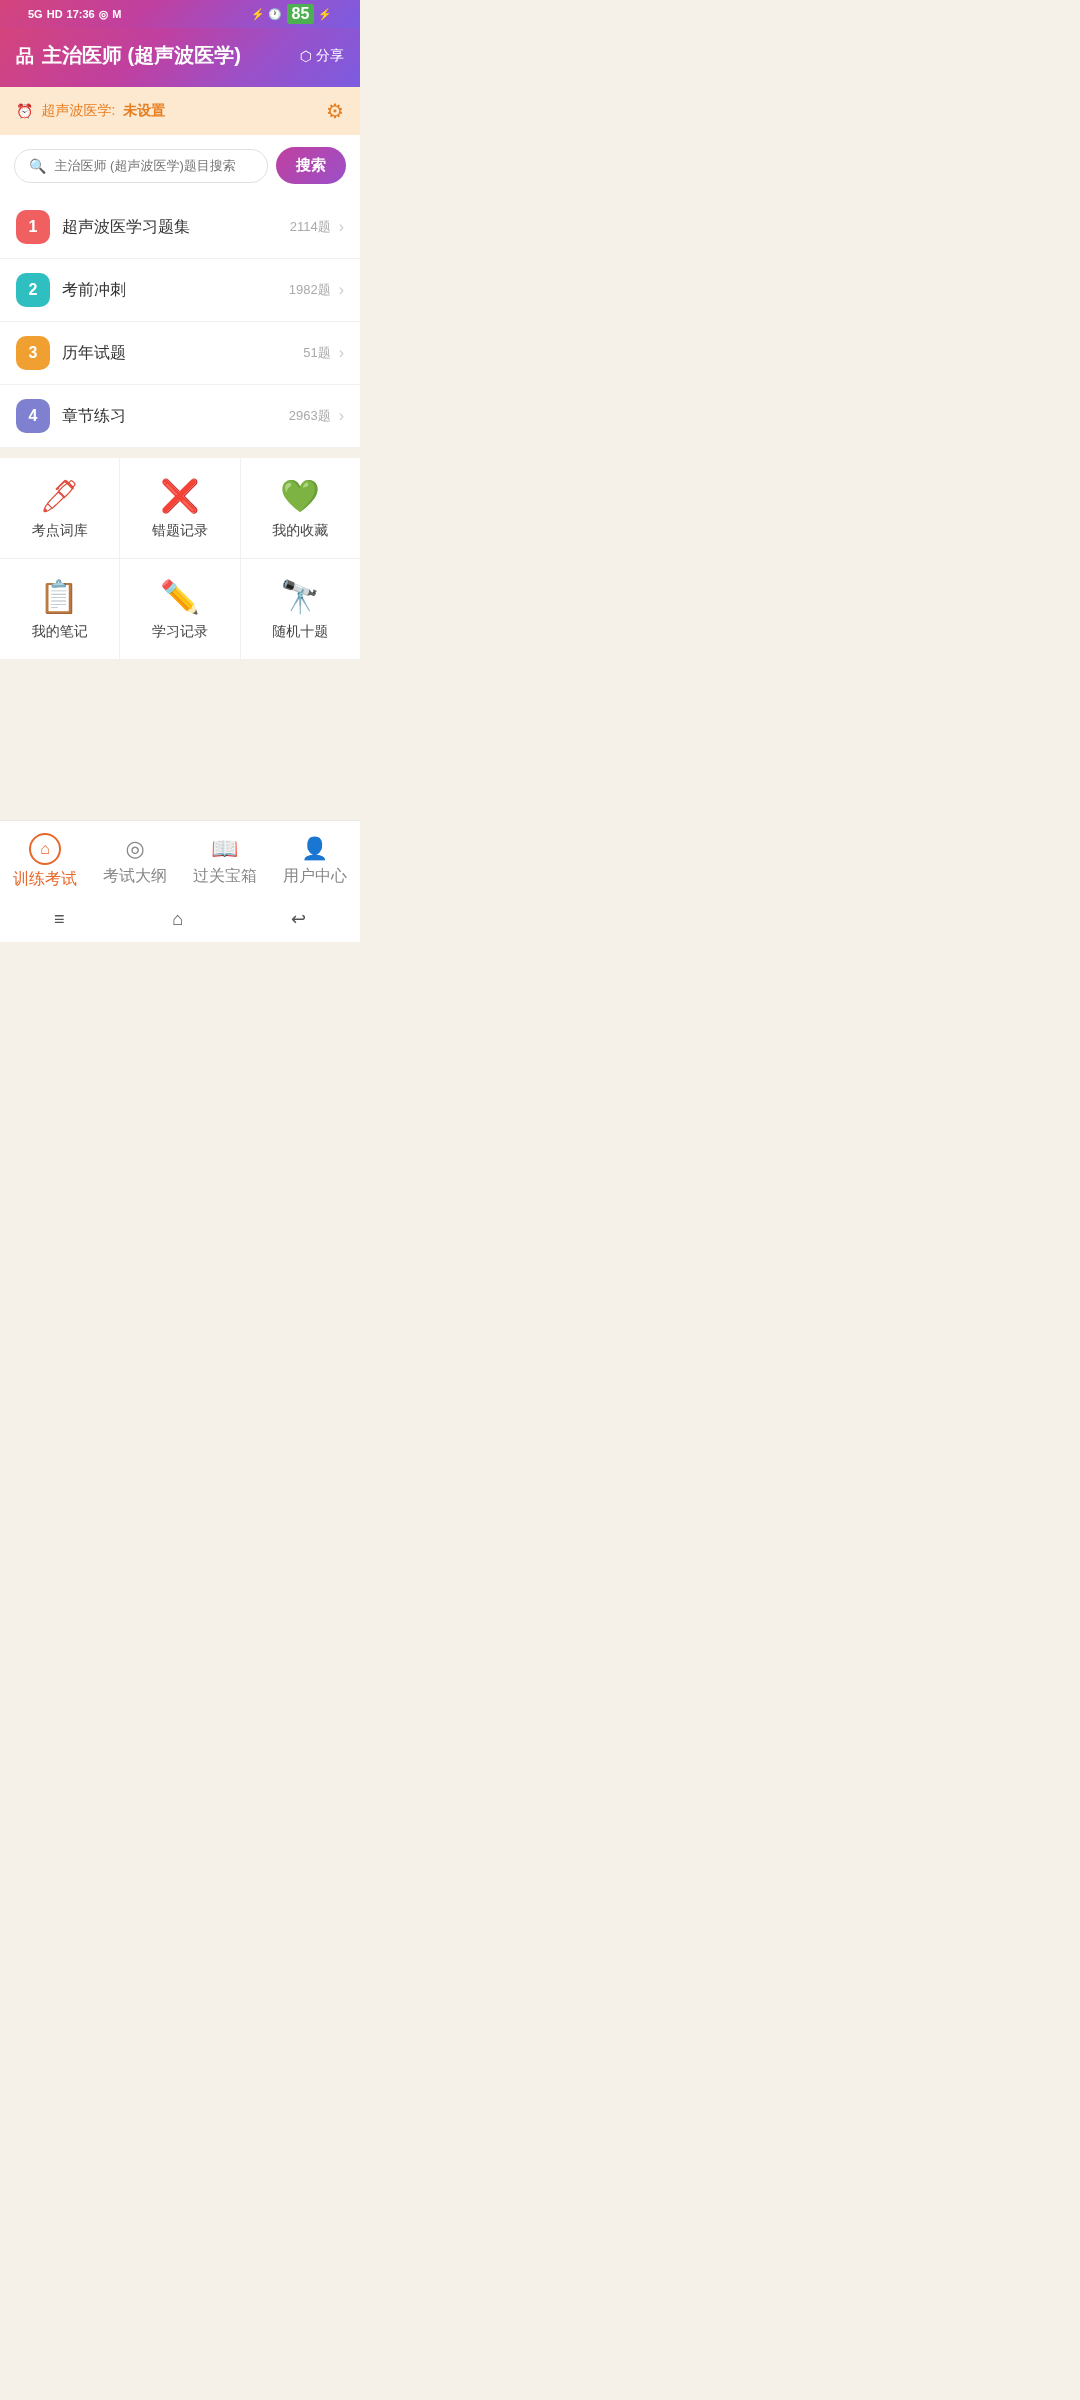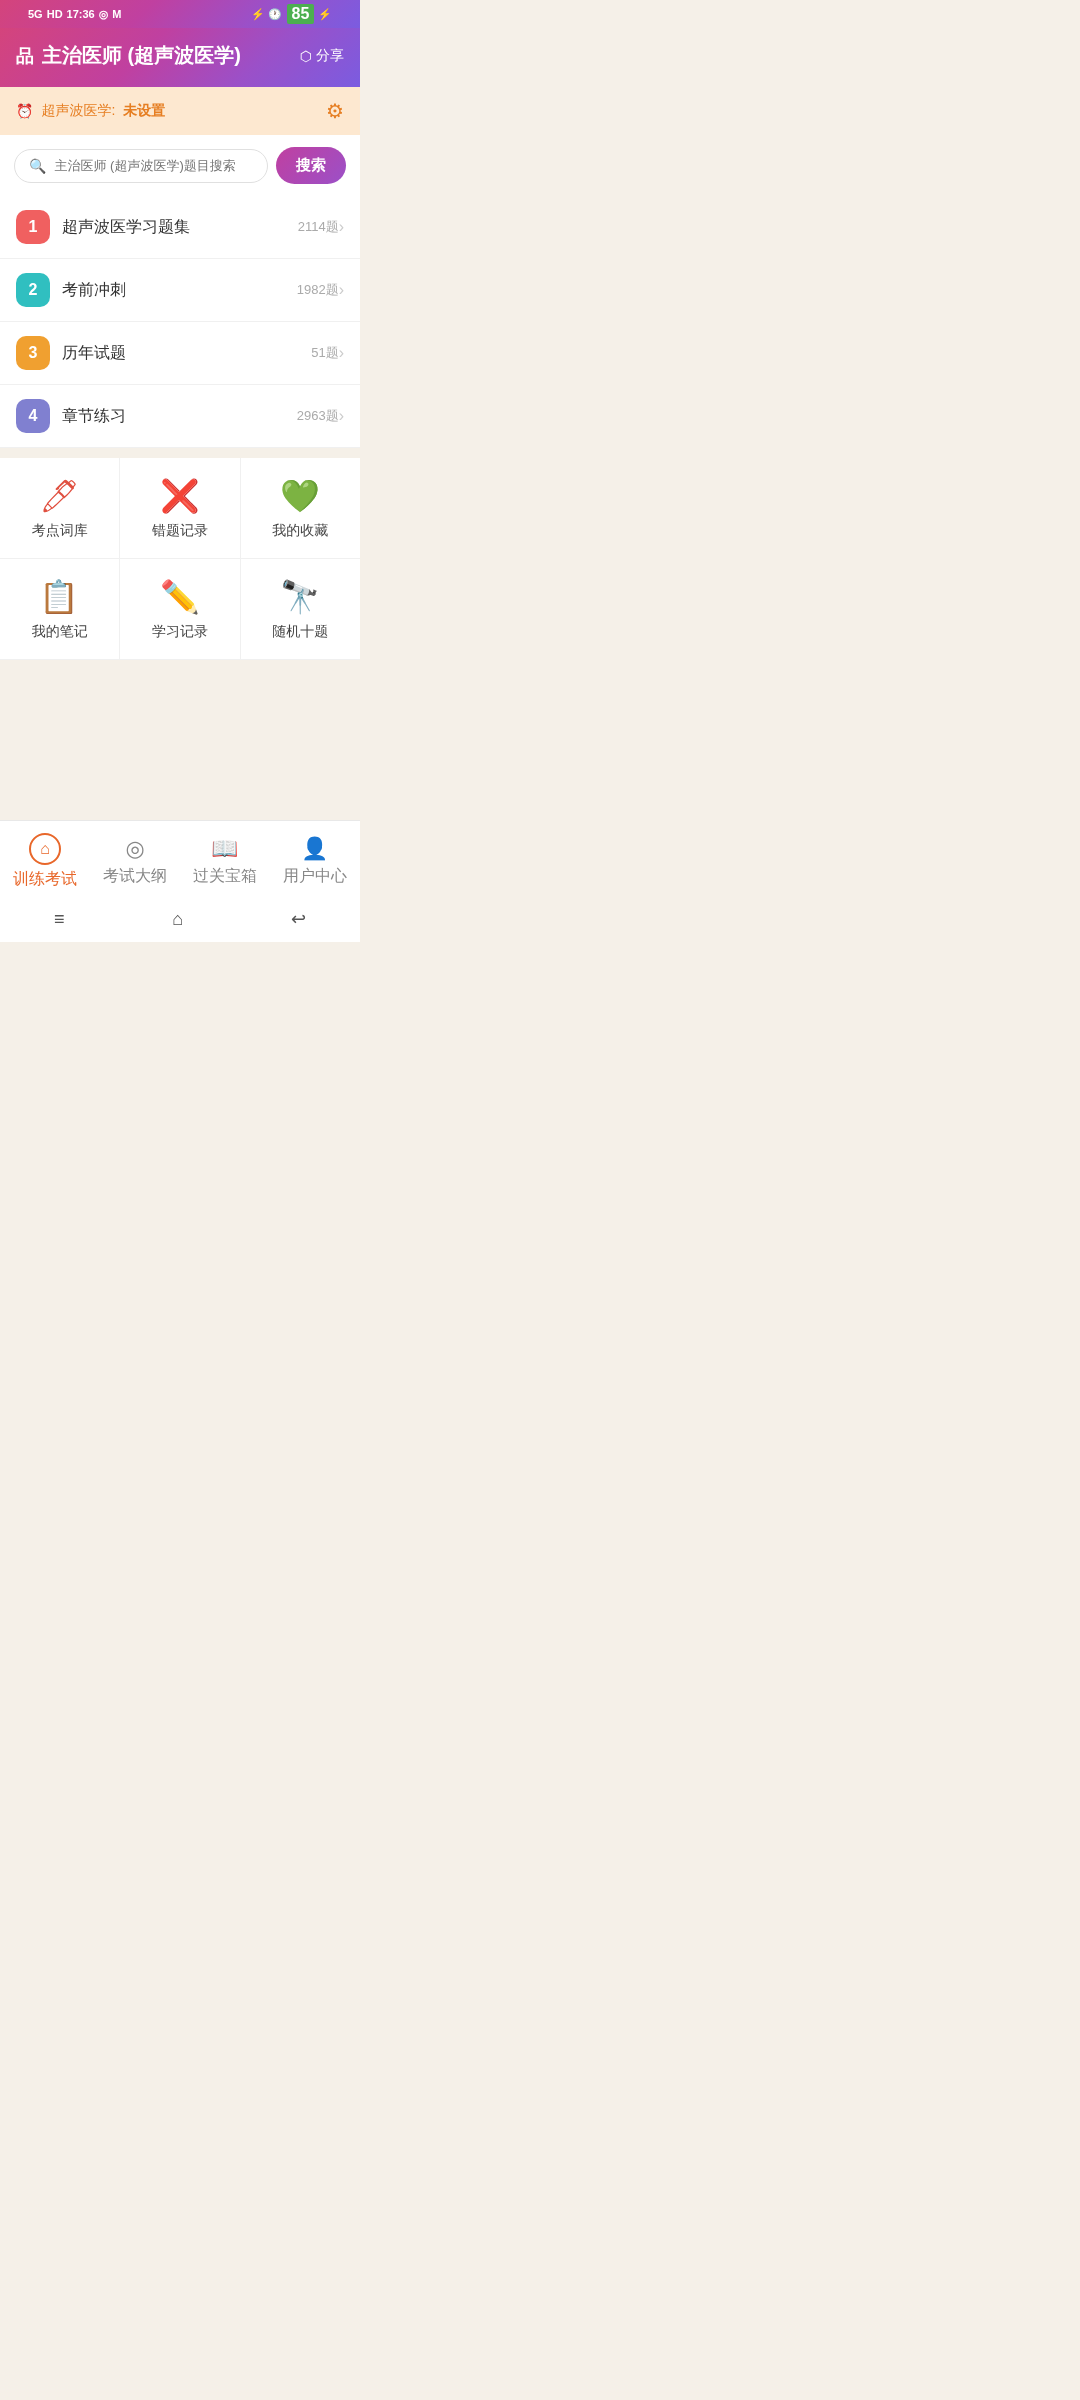--- a/index.html
+++ b/index.html
@@ -147,21 +147,21 @@
     .num-purple { background: #8080d0; }
     .list-title {
       flex: 1;
       font-size: 16px;
       color: #333;
       font-weight: 500;
     }
     .list-count {
       font-size: 13px;
       color: #aaa;
-      margin-right: 0;
+      margin-right: 8px;
     }
     .list-arrow { font-size: 16px; color: #ccc; }
 
     
     .grid-section {
       background: white;
       margin-top: 10px;
     }
     .grid-row {
       display: flex;

